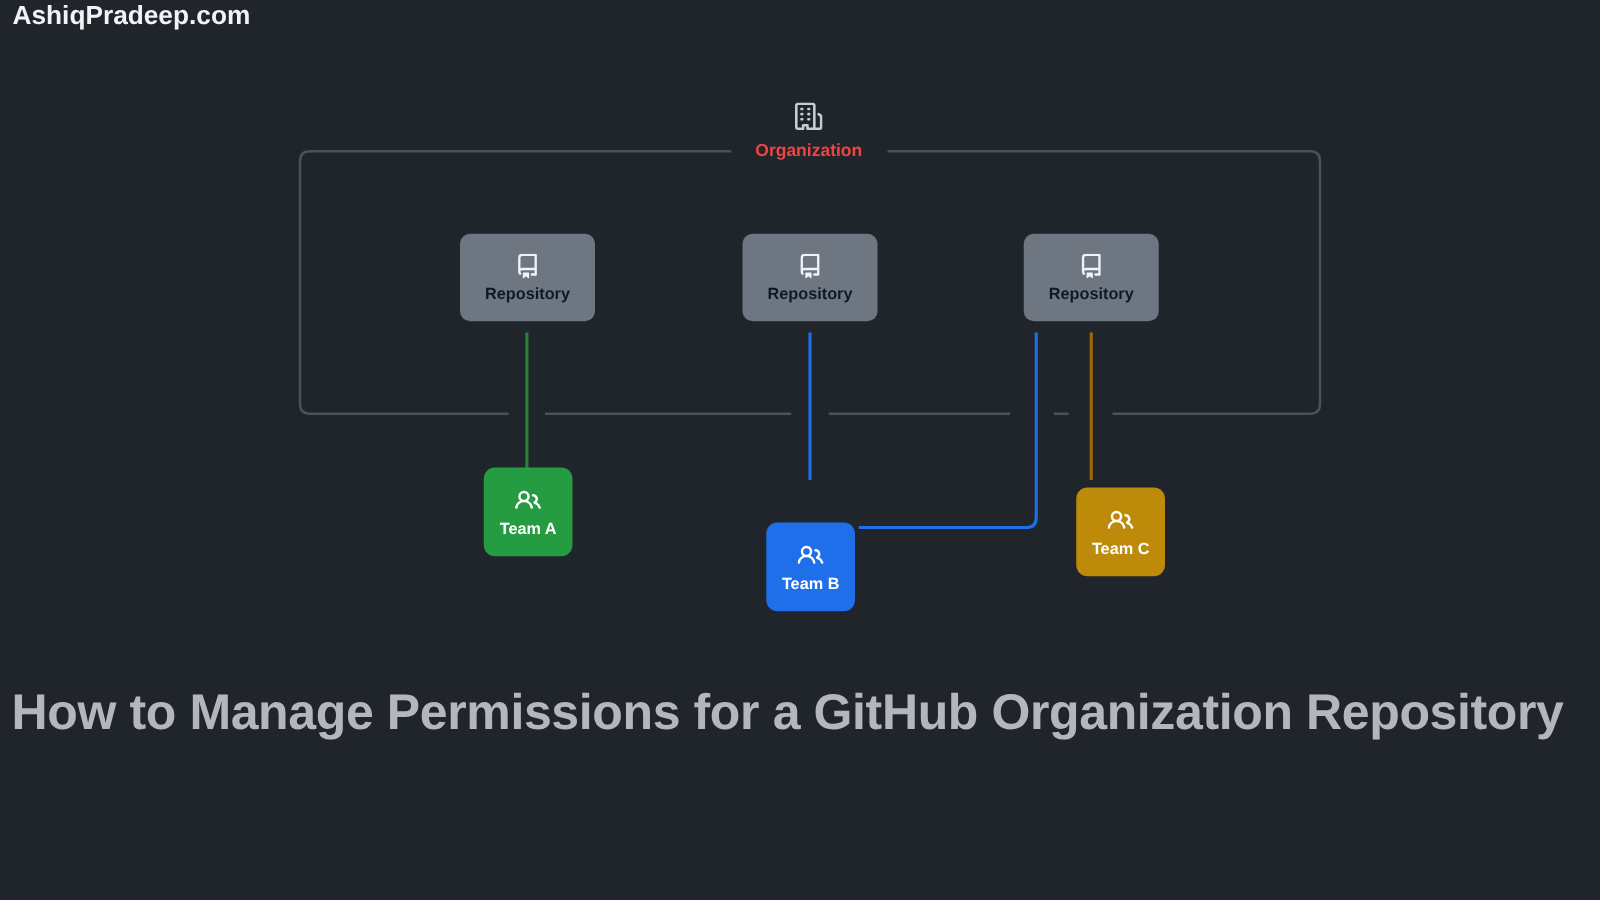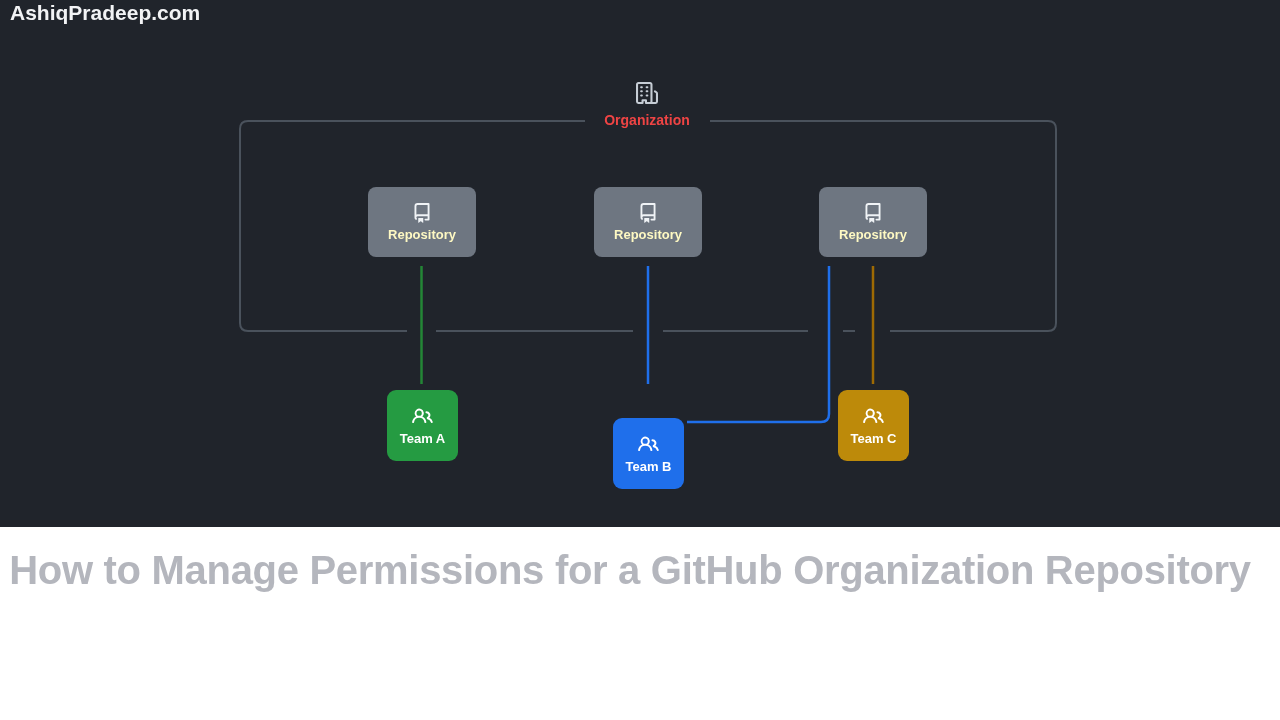--- a/index.html
+++ b/index.html
@@ -1,18 +1,18 @@
 <!DOCTYPE html>
 <html><head>
 <meta charset="utf-8">
 <style>
   * { margin: 0; padding: 0; box-sizing: border-box; }
   html, body { width: 1280px; height: 720px; overflow: hidden; }
   body { font-family: "Liberation Sans", sans-serif; }
-  .page { position: relative; width: 1280px; height: 527px; background: #20242b; }
+  .page { position: relative; width: 1280px; height: 720px; background: #20242b; }
 
   .watermark {
     position: absolute; top: 1px; left: 10px;
     font-size: 21px; font-weight: 700; color: #f2f3f5; letter-spacing: 0;
   }
 
   .diagram { position: absolute; top: 0; left: 0; width: 1280px; height: 520px; }
   .wires { position: absolute; top: 0; left: 0; width: 1280px; height: 520px; }
   .wires path { fill: none; }
   .org-border { stroke-width: 2; }
@@ -26,29 +26,29 @@
 
   .node {
     position: absolute; display: flex; flex-direction: column;
     align-items: center; justify-content: center; gap: 4px;
   }
   .node .icon { display: block; }
   .node-label { font-size: 13px; font-weight: 700; }
 
   .repo { width: 108px; height: 70px; border-radius: 8px; }
   .repo .icon { width: 20px; height: 20px; fill: #f0f3f6; }
-  .repo .node-label { color: #fef9c3; }
+  .repo .node-label { color: #0f172a; }
   .repo.r1 { left: 368px; top: 187px; }
   .repo.r2 { left: 594px; top: 187px; }
   .repo.r3 { left: 819px; top: 187px; }
 
   .team { width: 71px; height: 71px; border-radius: 9px; }
   .team .icon { width: 21px; height: 21px; fill: #ffffff; }
   .team .node-label { color: #ffffff; }
-  .team.t1 { left: 387px; top: 390px; }
+  .team.t1 { left: 387px; top: 374px; }
   .team.t2 { left: 613px; top: 390px; margin-top: 28px; }
   .team.t3 { left: 838px; top: 390px; }
 
   .title {
     position: absolute; top: 542px; left: 0; width: 1260px;
     text-align: center; font-size: 40px; line-height: 56px;
     font-weight: 700; letter-spacing: -0.3px;
   }
 </style>
 </head>
@@ -103,21 +103,21 @@
         <path d="M2 5.5a3.5 3.5 0 1 1 5.898 2.549 5.508 5.508 0 0 1 3.034 4.084.75.75 0 1 1-1.482.235 4 4 0 0 0-7.9 0 .75.75 0 0 1-1.482-.236A5.507 5.507 0 0 1 3.102 8.05 3.493 3.493 0 0 1 2 5.5ZM11 4a3.001 3.001 0 0 1 2.22 5.018 5.01 5.01 0 0 1 2.56 3.012.749.749 0 0 1-.885.954.752.752 0 0 1-.549-.514 3.507 3.507 0 0 0-2.522-2.372.75.75 0 0 1-.574-.73v-.352a.75.75 0 0 1 .416-.672A1.5 1.5 0 0 0 11 5.5.75.75 0 0 1 11 4Zm-5.5-.5a2 2 0 1 0-.001 3.999A2 2 0 0 0 5.5 3.5Z"></path>
       </svg>
       <span class="node-label">Team A</span>
     </div>
     <div class="node team t2" style="background-color: rgb(31, 111, 235);">
       <svg class="icon" viewBox="0 0 16 16">
         <path d="M2 5.5a3.5 3.5 0 1 1 5.898 2.549 5.508 5.508 0 0 1 3.034 4.084.75.75 0 1 1-1.482.235 4 4 0 0 0-7.9 0 .75.75 0 0 1-1.482-.236A5.507 5.507 0 0 1 3.102 8.05 3.493 3.493 0 0 1 2 5.5ZM11 4a3.001 3.001 0 0 1 2.22 5.018 5.01 5.01 0 0 1 2.56 3.012.749.749 0 0 1-.885.954.752.752 0 0 1-.549-.514 3.507 3.507 0 0 0-2.522-2.372.75.75 0 0 1-.574-.73v-.352a.75.75 0 0 1 .416-.672A1.5 1.5 0 0 0 11 5.5.75.75 0 0 1 11 4Zm-5.5-.5a2 2 0 1 0-.001 3.999A2 2 0 0 0 5.5 3.5Z"></path>
       </svg>
       <span class="node-label">Team B</span>
     </div>
-    <div class="node team t3" style="background-color: rgb(189, 138, 10);">
+    <div class="node team t3" style="background-color: rgb(189, 138, 10); margin-left: 23px;">
       <svg class="icon" viewBox="0 0 16 16">
         <path d="M2 5.5a3.5 3.5 0 1 1 5.898 2.549 5.508 5.508 0 0 1 3.034 4.084.75.75 0 1 1-1.482.235 4 4 0 0 0-7.9 0 .75.75 0 0 1-1.482-.236A5.507 5.507 0 0 1 3.102 8.05 3.493 3.493 0 0 1 2 5.5ZM11 4a3.001 3.001 0 0 1 2.22 5.018 5.01 5.01 0 0 1 2.56 3.012.749.749 0 0 1-.885.954.752.752 0 0 1-.549-.514 3.507 3.507 0 0 0-2.522-2.372.75.75 0 0 1-.574-.73v-.352a.75.75 0 0 1 .416-.672A1.5 1.5 0 0 0 11 5.5.75.75 0 0 1 11 4Zm-5.5-.5a2 2 0 1 0-.001 3.999A2 2 0 0 0 5.5 3.5Z"></path>
       </svg>
       <span class="node-label">Team C</span>
     </div>
 
   </div>
 
   <h1 class="title" style="color: rgb(180, 182, 189);">How to Manage Permissions for a GitHub Organization Repository</h1>
 

